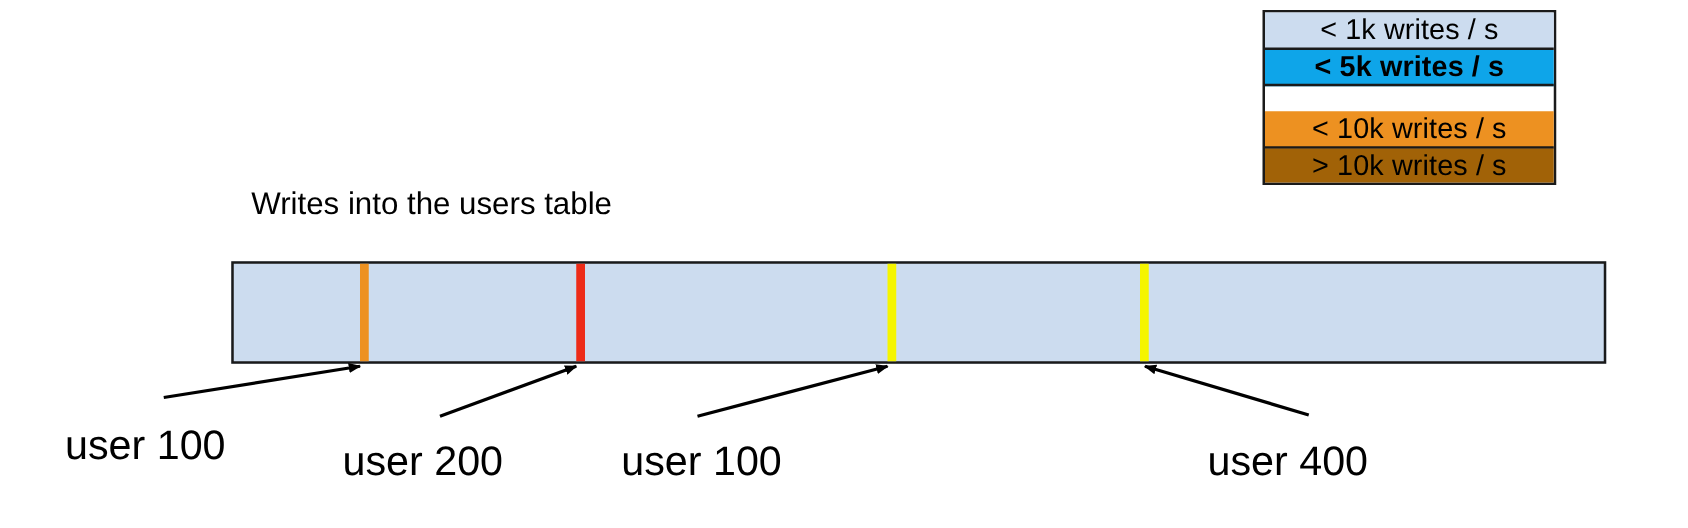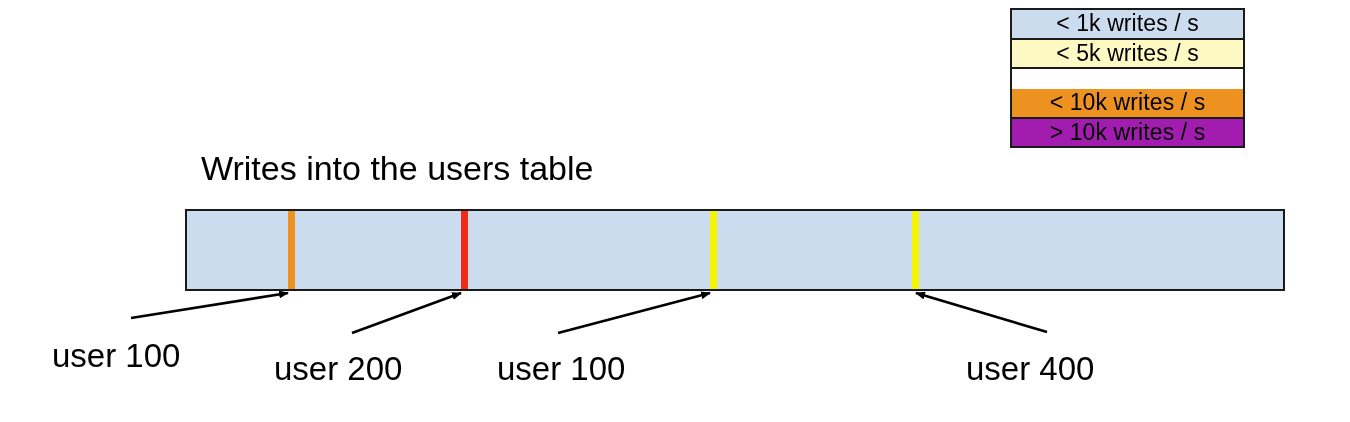--- a/index.html
+++ b/index.html
@@ -44,21 +44,21 @@
     letter-spacing: 0.1px;
     white-space: nowrap;
     color: #000;
   }
 
   
   #caption {
     position: absolute;
     left: 201px;
     top: 151px;
-    font-size: 34px;
+    font-size: 25px;
     line-height: 1;
     white-space: nowrap;
     color: #000;
   }
 
   
   #bar {
     position: absolute;
     left: 185px;
     top: 209px;
@@ -94,27 +94,27 @@
     color: #000;
   }
 </style>
 </head>
 <body>
 
 <div id="legend">
   <div class="legend-row" style="background:#ccdcef;">
     <span class="legend-label">&lt; 1k writes / s</span>
   </div>
-  <div class="legend-row" style="background:#fef9c3;">
+  <div class="legend-row" style="background:#0ea5e9;font-weight:bold;">
     <span class="legend-label">&lt; 5k writes / s</span>
   </div>
   <div class="legend-row" style="background:#ed9121;margin-top:20px;">
     <span class="legend-label">&lt; 10k writes / s</span>
   </div>
-  <div class="legend-row" style="background:#a21caf;">
+  <div class="legend-row" style="background:#a16207;">
     <span class="legend-label">&gt; 10k writes / s</span>
   </div>
 </div>
 
 <div id="caption">Writes into the users table</div>
 
 <div id="bar">
   <div class="bar-marker" style="left:101px;background:#ed9121;"></div>
   <div class="bar-marker" style="left:274px;background:#ed2b18;"></div>
   <div class="bar-marker" style="left:523px;background:#f5f500;"></div>

